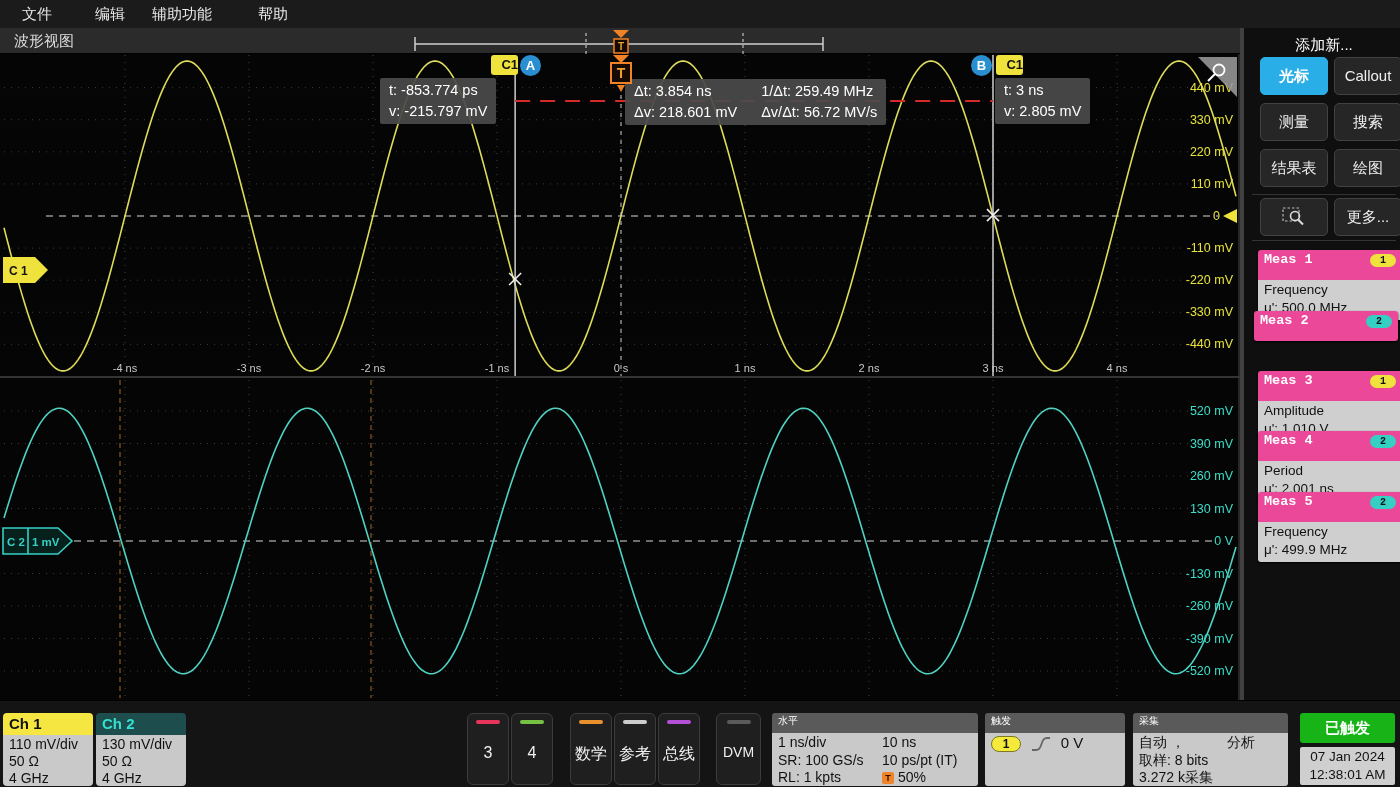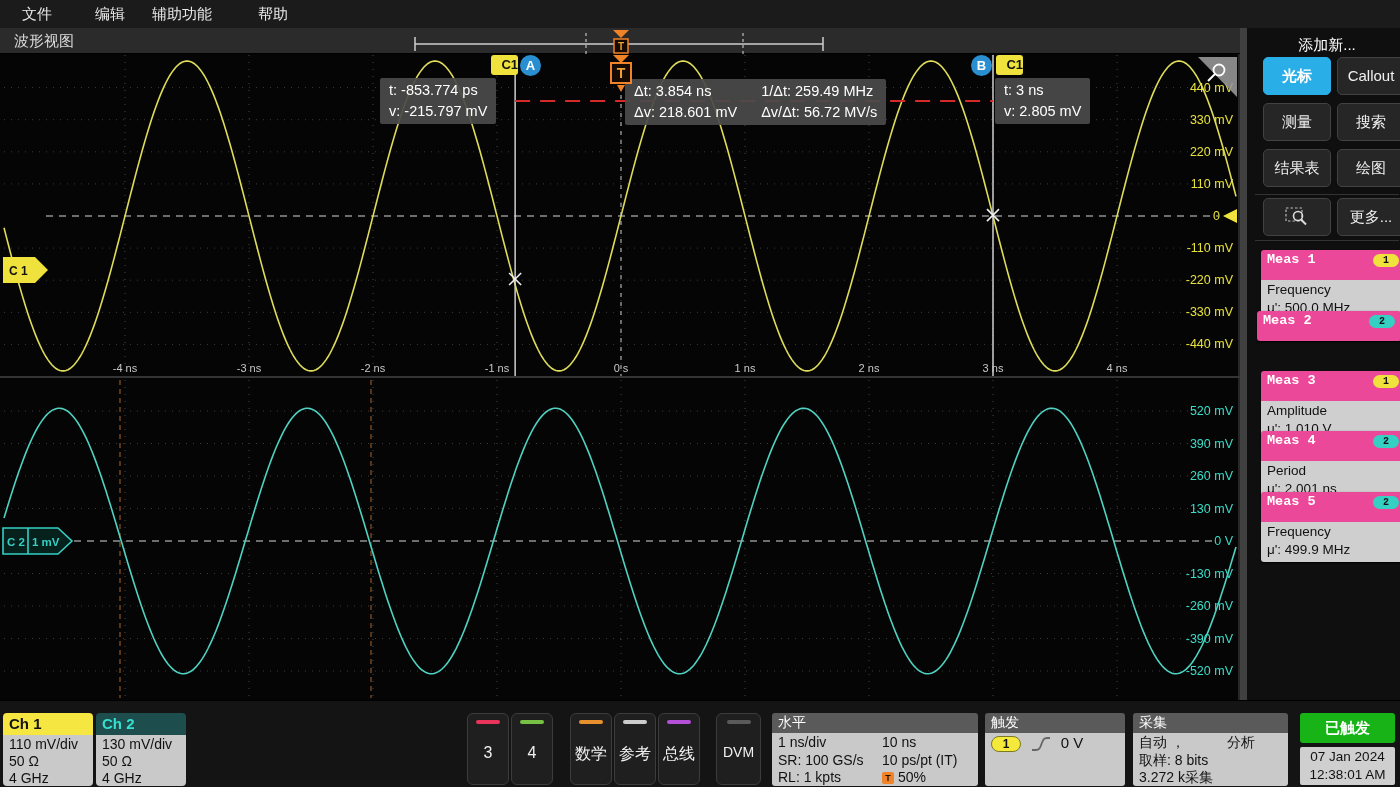--- a/index.html
+++ b/index.html
@@ -15,40 +15,40 @@
   .tabstrip .tab-title { position:absolute; left:14px; top:4px; }
 
   
   .plot { position:absolute; left:0; top:54px; width:1240px; height:646px; background:#050505; }
   .readout { position:absolute; background:rgba(74,74,74,0.93); color:#fff; font-size:14.5px; line-height:21px; padding:2px 9px; border-radius:2px; white-space:nowrap; }
   .chip-c1 { position:absolute; width:27px; height:20px; background:#f0e23c; color:#111; font-weight:bold; font-size:13px; text-align:right; line-height:20px; border-radius:3px; }
   .chip-circ { position:absolute; width:21px; height:21px; background:#2a8fd0; color:#fff; font-weight:bold; font-size:13px; text-align:center; line-height:21px; border-radius:50%; }
   .delta-grid { display:grid; grid-template-columns:auto auto; column-gap:24px; }
 
   
-  .sidebar { position:absolute; left:1240px; top:28px; width:160px; height:672px; background:#0f0f0f; border-left:7px solid #404040; color:#eee; }
+  .sidebar { position:absolute; left:1240px; top:28px; width:160px; height:672px; background:#0f0f0f; border-left:4px solid #404040; color:#eee; }
   .sb-header { position:absolute; left:0; top:8px; width:160px; text-align:center; font-size:15px; color:#fff; }
   .sb-btn { position:absolute; width:68px; height:38px; background:#262626; border:1px solid #424242; border-radius:5px; color:#f0f0f0; font-size:15px; text-align:center; line-height:36px; cursor:pointer; }
   .sb-btn.active { background:#2aaee8; border-color:#2aaee8; color:#fff; font-weight:bold; }
   .sb-div { position:absolute; left:8px; width:144px; height:1px; background:#333; }
   .meas-card { position:absolute; width:144px; border-radius:3px; overflow:hidden; box-shadow:0 1px 2px #000; }
   .meas-head { height:30px; background:#ec4899; color:#fff; font-size:13.5px; font-weight:bold; padding:2px 6px; position:relative;font-family:Liberation Mono, monospace; }
   .meas-pill { position:absolute; right:6px; top:4px; width:26px; height:13px; border-radius:7px; color:#111; font-size:10px; font-weight:bold; text-align:center; line-height:13px; }
   .meas-body { background:#cfcfcf; color:#111; font-size:13.5px; line-height:18px; padding:1px 6px 3px 6px; }
 
   
   .bottombar { position:absolute; left:0; top:700px; width:1400px; height:87px; background:#141414; border-top:1px solid #000; }
   .ch-badge { position:absolute; top:12px; width:90px; height:73px; border-radius:4px; overflow:hidden; }
   .ch-head { height:22px; font-size:15px; font-weight:bold; padding:2px 6px; }
   .ch-body { background:#c9c9c9; color:#111; font-size:14px; line-height:17px; padding:1px 6px; height:51px; }
   .mini-btn { position:absolute; top:12px; width:42px; height:72px; background:#1f1f1f; border:1px solid #3c3c3c; border-radius:6px; color:#f0f0f0; font-size:16px; text-align:center; }
   .mini-btn .stripe { position:absolute; left:8px; top:6px; width:24px; height:4px; border-radius:2px; }
   .mini-btn .lbl { position:absolute; left:0; top:30px; width:100%; }
   .panel { position:absolute; top:12px; border-radius:3px; overflow:hidden; }
-  .panel-head { height:20px; background:#5a5a5a; color:#fff; font-size:14px; padding:1px 6px; }
+  .panel-head { height:20px; background:#5a5a5a; color:#fff; font-size:10px; padding:1px 6px; }
   .panel-body { background:#c9c9c9; color:#111; font-size:14px; height:53px; padding:1px 6px; line-height:17.5px; }
   .trig-pill { display:inline-block; width:30px; height:16px; background:#f5e93c; border:1px solid #7a7a20; border-radius:8px; color:#111; font-size:12px; font-weight:bold; text-align:center; line-height:15px; vertical-align:middle; }
   .t-mini { display:inline-block; width:12px; height:12px; background:#f08228; color:#2a1000; font-size:9px; font-weight:bold; text-align:center; line-height:12px; vertical-align:middle; border-radius:2px; }
   .trig-state { position:absolute; left:1300px; top:12px; width:95px; height:30px; background:#17b317; border-radius:3px; color:#fff; font-size:15px; font-weight:bold; text-align:center; line-height:30px; }
   .datetime { position:absolute; left:1300px; top:46px; width:95px; height:38px; background:#cfcfcf; border-radius:2px; color:#111; font-size:13.5px; text-align:center; line-height:18px; padding-top:1px; }
   .handle-dots { position:absolute; left:1241px; top:358px; width:6px; color:#909090; font-size:9px; line-height:5px; letter-spacing:0; }
 </style>
 </head>
 <body>
 

